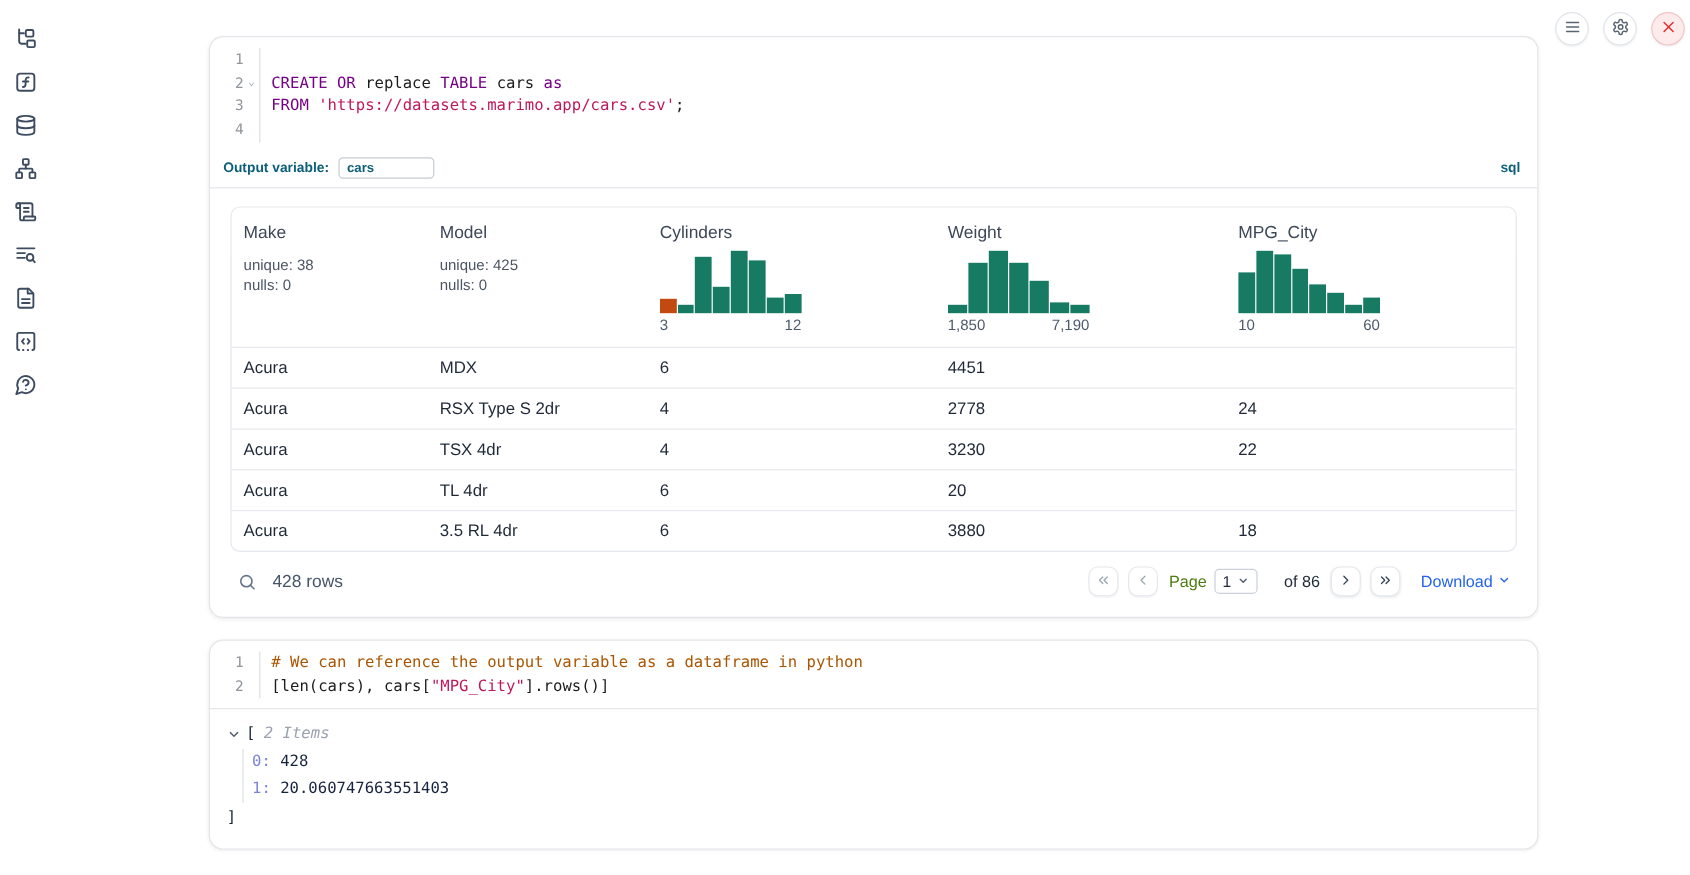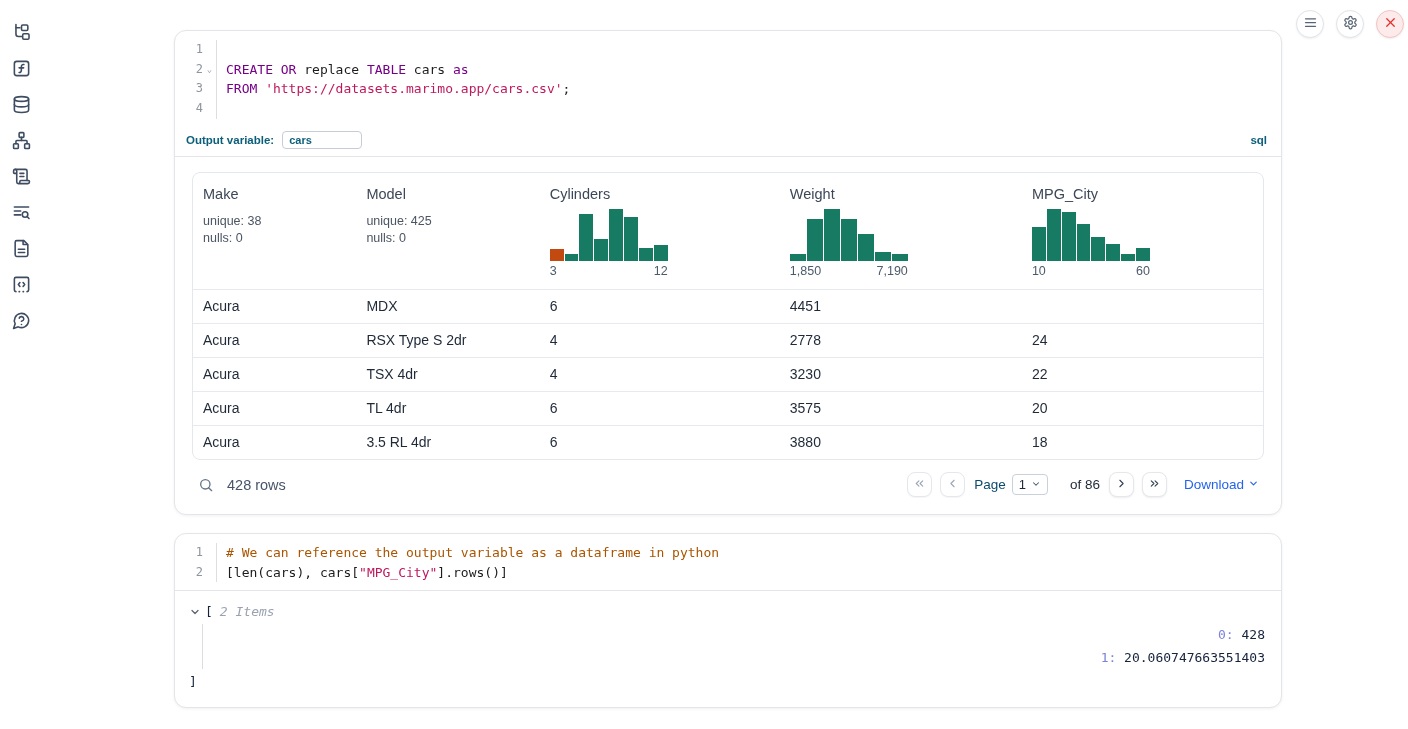--- a/index.html
+++ b/index.html
@@ -56,35 +56,35 @@
   
   .table-footer { display:flex; align-items:center; margin-top:11px; padding:0 5px 0 6px; height:28px; }
   .search-icon { width:16px; height:16px; color:#64748b; cursor:pointer; }
   .row-count { margin-left:13px; font-size:14.5px; color:#475569; }
   .pager { margin-left:auto; display:flex; align-items:center; }
   .page-btn { width:25px; height:25px; border:1px solid #e4e7ec; border-radius:8px; background:#fff; display:flex; align-items:center; justify-content:center; cursor:pointer; box-shadow:0 1px 2px rgba(15,23,42,.08); }
   .page-btn svg { width:13px; height:13px; }
   .page-btn.disabled { color:#9aa6b5; box-shadow:0 1px 1px rgba(15,23,42,.04); }
   .page-btn.enabled { color:#334155; }
   .page-btn + .page-btn { margin-left:8px; }
-  .page-word { margin:0 6px 0 9px; font-size:13.5px; color:#0c4a6e; }
+  .page-word { margin:0 6px 0 9px; font-size:13.5px; color:#4d7c0f; }
   .page-select { display:flex; align-items:center; gap:5px; border:1px solid #c9d1da; border-radius:4px; padding:2px 6px; font-size:13px; color:#1f2937; cursor:pointer; background:#fff; }
   .page-select svg { width:10px; height:10px; color:#475569; }
   .of-word { margin:0 9px 0 22px; font-size:13.5px; color:#1f2937; }
   .download { margin-left:17px; display:flex; align-items:flex-end; gap:4px; color:#2563eb; font-size:13.5px; cursor:pointer; }
   .download svg { width:11px; height:11px; }
 
   
   .tree-output { border-top:1px solid #e4e5e9; padding:13px 16px 18px 14px; font-family:"DejaVu Sans Mono", monospace; font-size:13px; color:#16233d; }
   .tree-line1 { display:flex; align-items:center; }
   .tree-toggle { width:12px; height:12px; color:#5b6573; margin-right:4px; cursor:pointer; }
   .tree-bracket { color:#16233d; }
   .tree-items-label { margin-left:7px; color:#9aa2b1; font-style:italic; }
   .tree-entries { margin:5px 0 5px 13px; border-left:1px solid #dadee4; padding-left:7px; }
-  .tree-entry { line-height:22.5px;text-align:right; }
+  .tree-entry { line-height:22.5px; }
   .tree-key { color:#7b82d9; }
   .tree-val { color:#16233d; }
 </style>
 </head>
 <body>
 
 <div class="sidebar">
   <span class="side-icon">
     <svg viewBox="0 0 24 24" fill="none" stroke="currentColor" stroke-width="2" stroke-linecap="round" stroke-linejoin="round">
         <path d="M5 2v12a3 3 0 0 0 3 3h4"></path>
@@ -310,21 +310,20 @@
               <div class="td">Acura</div>
               <div class="td">TSX 4dr</div>
               <div class="td">4</div>
               <div class="td">3230</div>
               <div class="td">22</div>
             </div>
             <div class="tgrid tr">
               <div class="td">Acura</div>
               <div class="td">TL 4dr</div>
               <div class="td">6</div>
-              <div class="td">3575</div>
               <div class="td">20</div>
             </div>
             <div class="tgrid tr">
               <div class="td">Acura</div>
               <div class="td">3.5 RL 4dr</div>
               <div class="td">6</div>
               <div class="td">3880</div>
               <div class="td">18</div>
             </div>
           </div>

